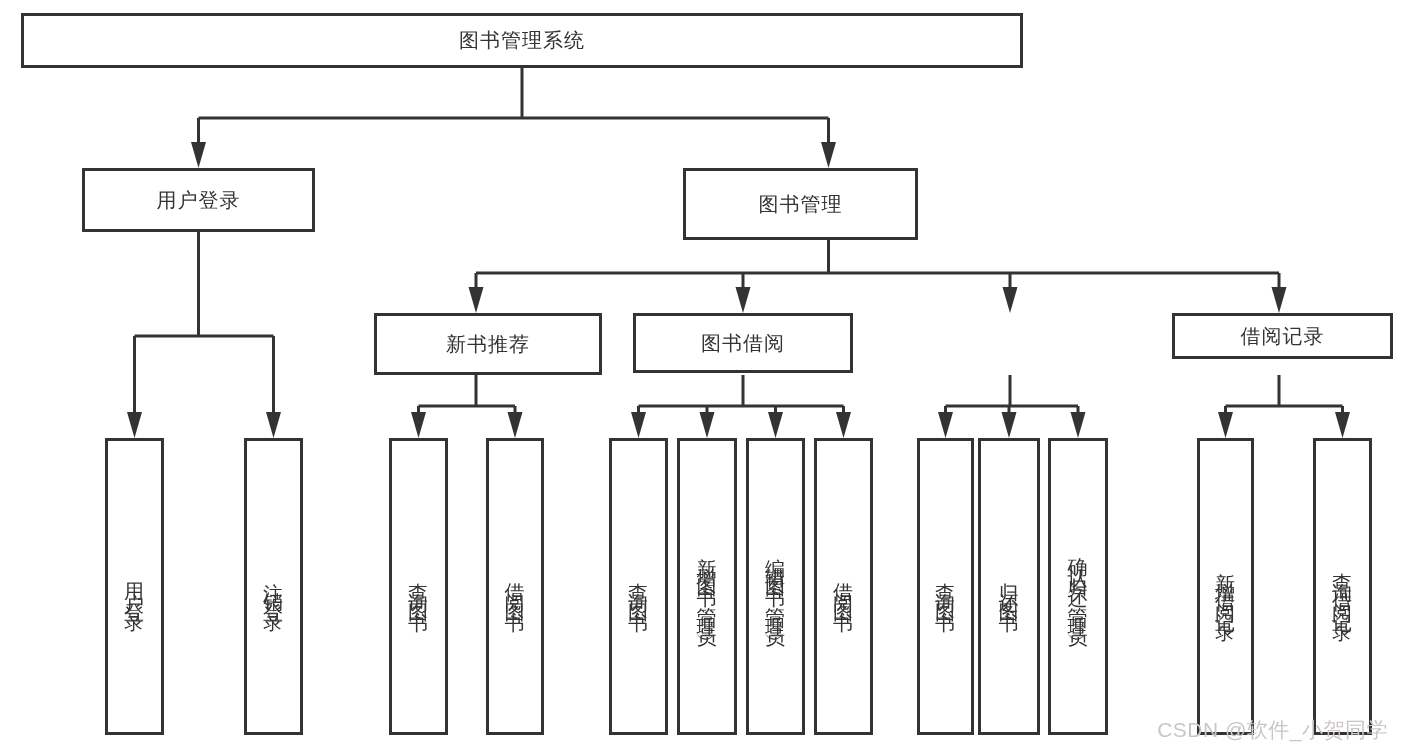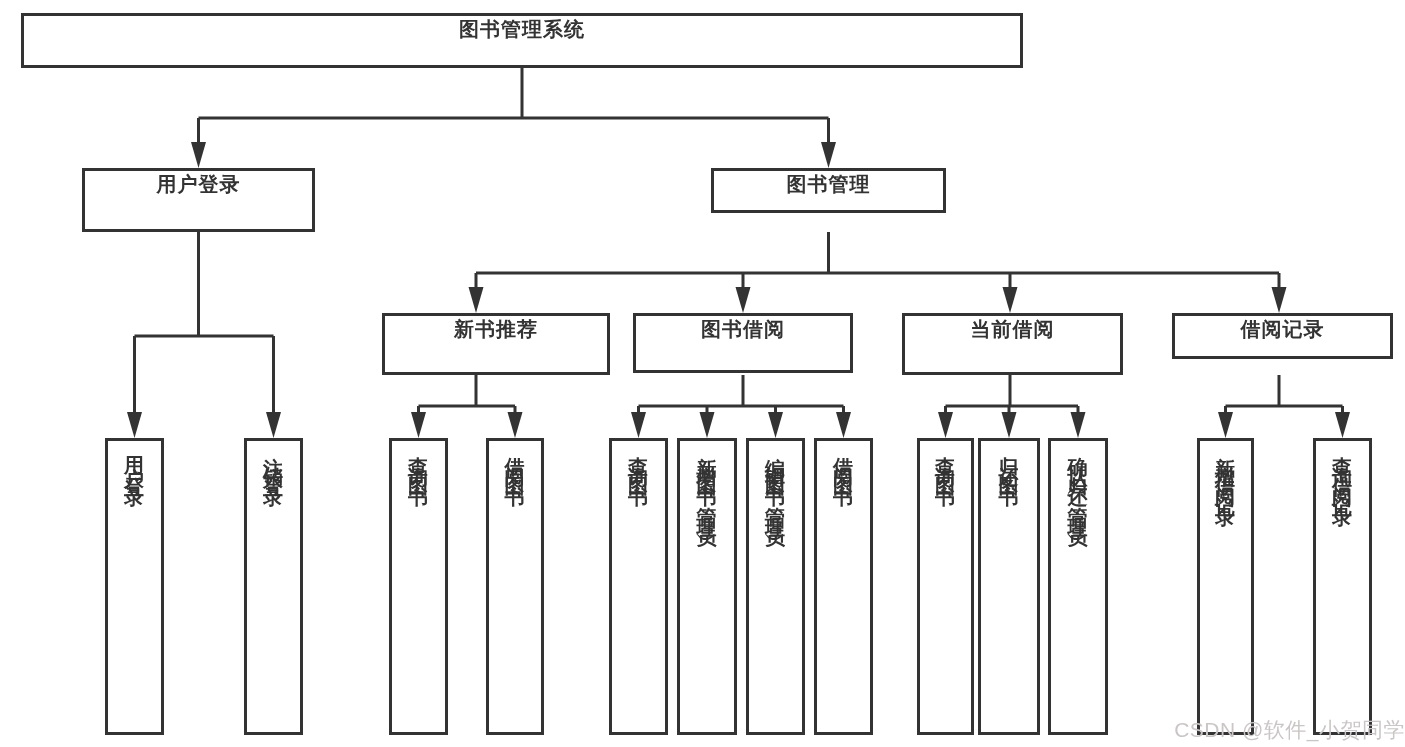--- a/index.html
+++ b/index.html
@@ -9,38 +9,37 @@
     background:#ffffff;
     font-family:"Liberation Sans", sans-serif;
     overflow:hidden;
   }
   #wires{position:absolute;left:0;top:0;z-index:1;}
   .box{
     position:absolute;
     box-sizing:border-box;
     background:#ffffff;
     border:3px solid #333333;
-    display:flex;justify-content:center;
+    display:flex;align-items:center;justify-content:center;
     color:#333333;
     z-index:2;
-    font-weight:bold;
   }
   .hnode{font-size:20px;letter-spacing:1px;white-space:nowrap;}
   .leaf{top:438px;height:297px;}
   .leaf .vtext{
     writing-mode:vertical-rl;
     text-orientation:mixed;
     font-size:20px;
     letter-spacing:10px;
     line-height:1.1;
     white-space:nowrap;
   }
   #watermark{
     position:absolute;
-    right:0;bottom:3px;
+    right:17px;bottom:3px;
     font-size:21px;
     color:#cbc6c6;
     letter-spacing:0.5px;
     z-index:5;
     white-space:nowrap;
     margin-left:20px;
   }
 </style>
 </head>
 <body>
@@ -89,32 +88,29 @@
     </g>
   </svg>
 
   <div class="box hnode" style="left:21px;top:13px;width:1002px;height:55px">
     <span>图书管理系统</span>
   </div>
 
   <div class="box hnode" style="left:82px;top:168px;width:233px;height:64px">
     <span>用户登录</span>
   </div>
-  <div class="box hnode" style="left:711px;top:168px;width:235px;height:45px">
+  <div class="box hnode" style="left:683px;top:168px;width:235px;height:72px">
     <span>图书管理</span>
   </div>
 
-  <div class="box hnode" style="left:382px;top:313px;width:228px;height:62px">
+  <div class="box hnode" style="left:374px;top:313px;width:228px;height:62px">
     <span>新书推荐</span>
   </div>
   <div class="box hnode" style="left:633px;top:313px;width:220px;height:60px">
     <span>图书借阅</span>
-  </div>
-  <div class="box hnode" style="left:902px;top:313px;width:221px;height:62px">
-    <span>当前借阅</span>
   </div>
   <div class="box hnode" style="left:1172px;top:313px;width:221px;height:46px">
     <span>借阅记录</span>
   </div>
 
   <div class="box leaf" style="left:105px;width:59px">
     <span class="vtext">用户登录</span>
   </div>
   <div class="box leaf" style="left:244px;width:59px">
     <span class="vtext">注销登录</span>

